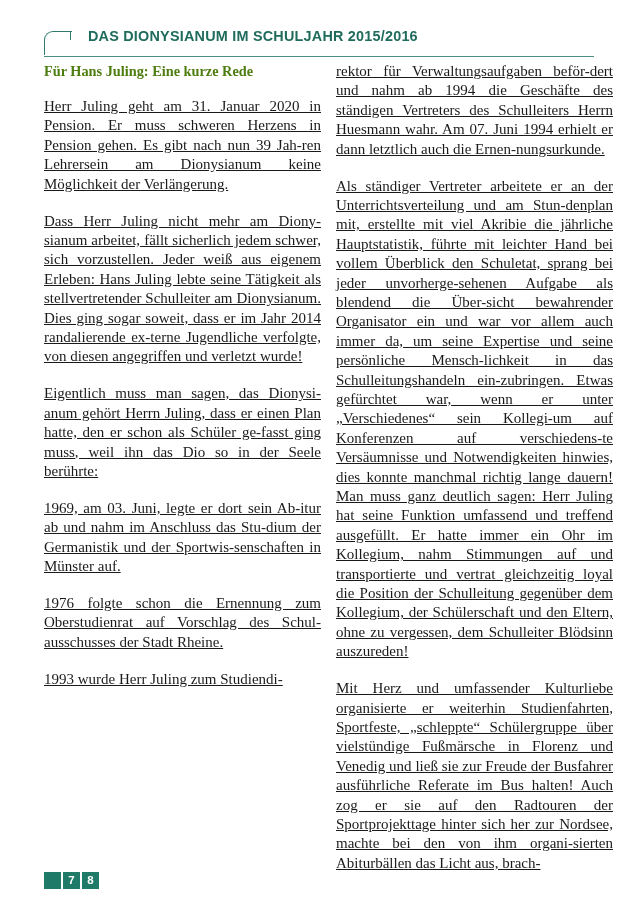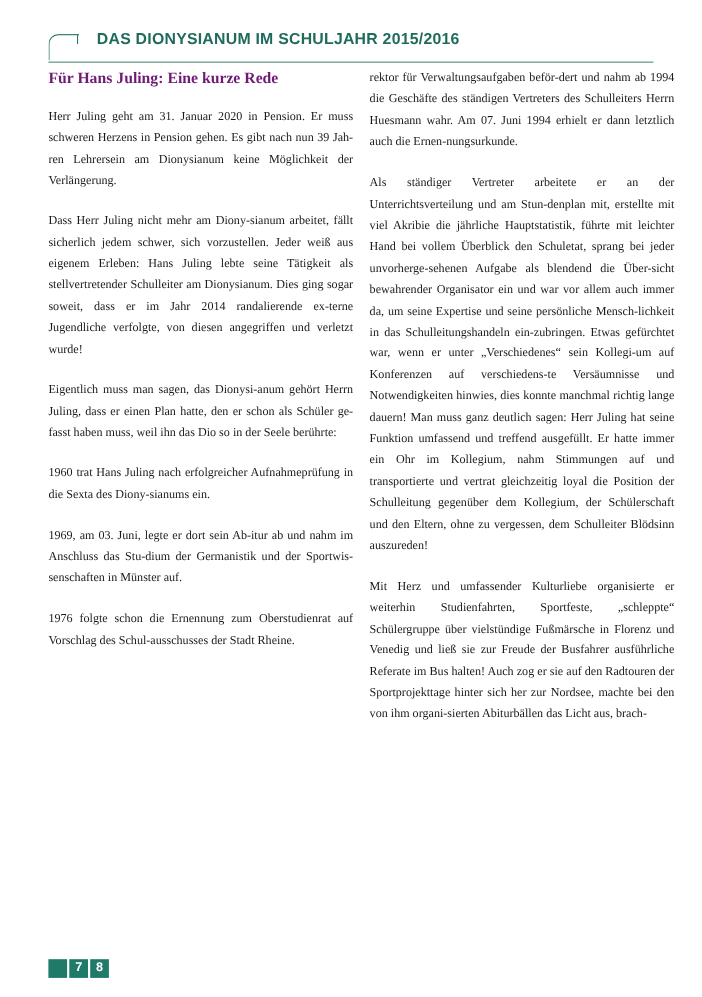--- a/index.html
+++ b/index.html
@@ -79,31 +79,32 @@
   }
   .column-left  { left: 44px;  }
   .column-right { left: 336px; }
 
   .section-heading {
     font-family: "Liberation Serif", "DejaVu Serif", serif;
     font-weight: bold;
     font-size: 14.3px;
     line-height: 18px;
     margin: 0 0 17px 0;
-    color: #701a75;
+    color: #4d7c0f;
   }
 
   p.body-text {
     margin: 0 0 17.5px 0;
-    font-size: 11px;
+    font-size: 15px;
     line-height: 19.4px;
     text-align: justify;
     text-justify: inter-word;
     color: #1a1a1a;
     hyphens: manual;
+    text-decoration: underline;
   }
   p.body-text:last-child { margin-bottom: 0; }
   p.no-justify-last { text-align-last: left; }
 
   
   .folio {
     position: absolute;
     left: 44px;
     top: 872px;
     display: flex;
@@ -133,24 +134,24 @@
     <div class="header-corner-tick"></div>
     <div class="header-title">DAS DIONYSIANUM IM SCHULJAHR 2015/2016</div>
     <div class="header-rule"></div>
   </div>
 
   <div class="column column-left">
     <h2 class="section-heading">Für Hans Juling: Eine kurze Rede</h2>
 
     <p class="body-text">Herr Juling geht am 31. Januar 2020 in Pension. Er muss schweren Herzens in Pension gehen. Es gibt nach nun 39 Jah-ren Lehrersein am Dionysianum keine Möglichkeit der Verlängerung.</p>
     <p class="body-text">Dass Herr Juling nicht mehr am Diony-sianum arbeitet, fällt sicherlich jedem schwer, sich vorzustellen. Jeder weiß aus eigenem Erleben: Hans Juling lebte seine Tätigkeit als stellvertretender Schulleiter am Dionysianum. Dies ging sogar soweit, dass er im Jahr 2014 randalierende ex-terne Jugendliche verfolgte, von diesen angegriffen und verletzt wurde!</p>
-    <p class="body-text">Eigentlich muss man sagen, das Dionysi-anum gehört Herrn Juling, dass er einen Plan hatte, den er schon als Schüler ge-fasst haben muss, weil ihn das Dio so in der Seele berührte:</p>
-    <p class="body-text">1960 trat Hans Juling nach erfolgreicher Aufnahmeprüfung in die Sexta des Diony-sianums ein.</p>
+    <p class="body-text">Eigentlich muss man sagen, das Dionysi-anum gehört Herrn Juling, dass er einen Plan hatte, den er schon als Schüler ge-fasst ging muss, weil ihn das Dio so in der Seele berührte:</p>
     <p class="body-text">1969, am 03. Juni, legte er dort sein Ab-itur ab und nahm im Anschluss das Stu-dium der Germanistik und der Sportwis-senschaften in Münster auf.</p>
     <p class="body-text">1976 folgte schon die Ernennung zum Oberstudienrat auf Vorschlag des Schul-ausschusses der Stadt Rheine.</p>
+    <p class="body-text no-justify-last">1993 wurde Herr Juling zum Studiendi-</p>
   </div>
 
   <div class="column column-right">
     <p class="body-text">rektor für Verwaltungsaufgaben beför-dert und nahm ab 1994 die Geschäfte des ständigen Vertreters des Schulleiters Herrn Huesmann wahr. Am 07. Juni 1994 erhielt er dann letztlich auch die Ernen-nungsurkunde.</p>
     <p class="body-text">Als ständiger Vertreter arbeitete er an der Unterrichtsverteilung und am Stun-denplan mit, erstellte mit viel Akribie die jährliche Hauptstatistik, führte mit leichter Hand bei vollem Überblick den Schuletat, sprang bei jeder unvorherge-sehenen Aufgabe als blendend die Über-sicht bewahrender Organisator ein und war vor allem auch immer da, um seine Expertise und seine persönliche Mensch-lichkeit in das Schulleitungshandeln ein-zubringen. Etwas gefürchtet war, wenn er unter „Verschiedenes“ sein Kollegi-um auf Konferenzen auf verschiedens-te Versäumnisse und Notwendigkeiten hinwies, dies konnte manchmal richtig lange dauern! Man muss ganz deutlich sagen: Herr Juling hat seine Funktion umfassend und treffend ausgefüllt. Er hatte immer ein Ohr im Kollegium, nahm Stimmungen auf und transportierte und vertrat gleichzeitig loyal die Position der Schulleitung gegenüber dem Kollegium, der Schülerschaft und den Eltern, ohne zu vergessen, dem Schulleiter Blödsinn auszureden!</p>
     <p class="body-text no-justify-last">Mit Herz und umfassender Kulturliebe organisierte er weiterhin Studienfahrten, Sportfeste, „schleppte“ Schülergruppe über vielstündige Fußmärsche in Florenz und Venedig und ließ sie zur Freude der Busfahrer ausführliche Referate im Bus halten! Auch zog er sie auf den Radtouren der Sportprojekttage hinter sich her zur Nordsee, machte bei den von ihm organi-sierten Abiturbällen das Licht aus, brach-</p>
   </div>
 
   <div class="folio">
     <div class="folio-box blank"></div>

